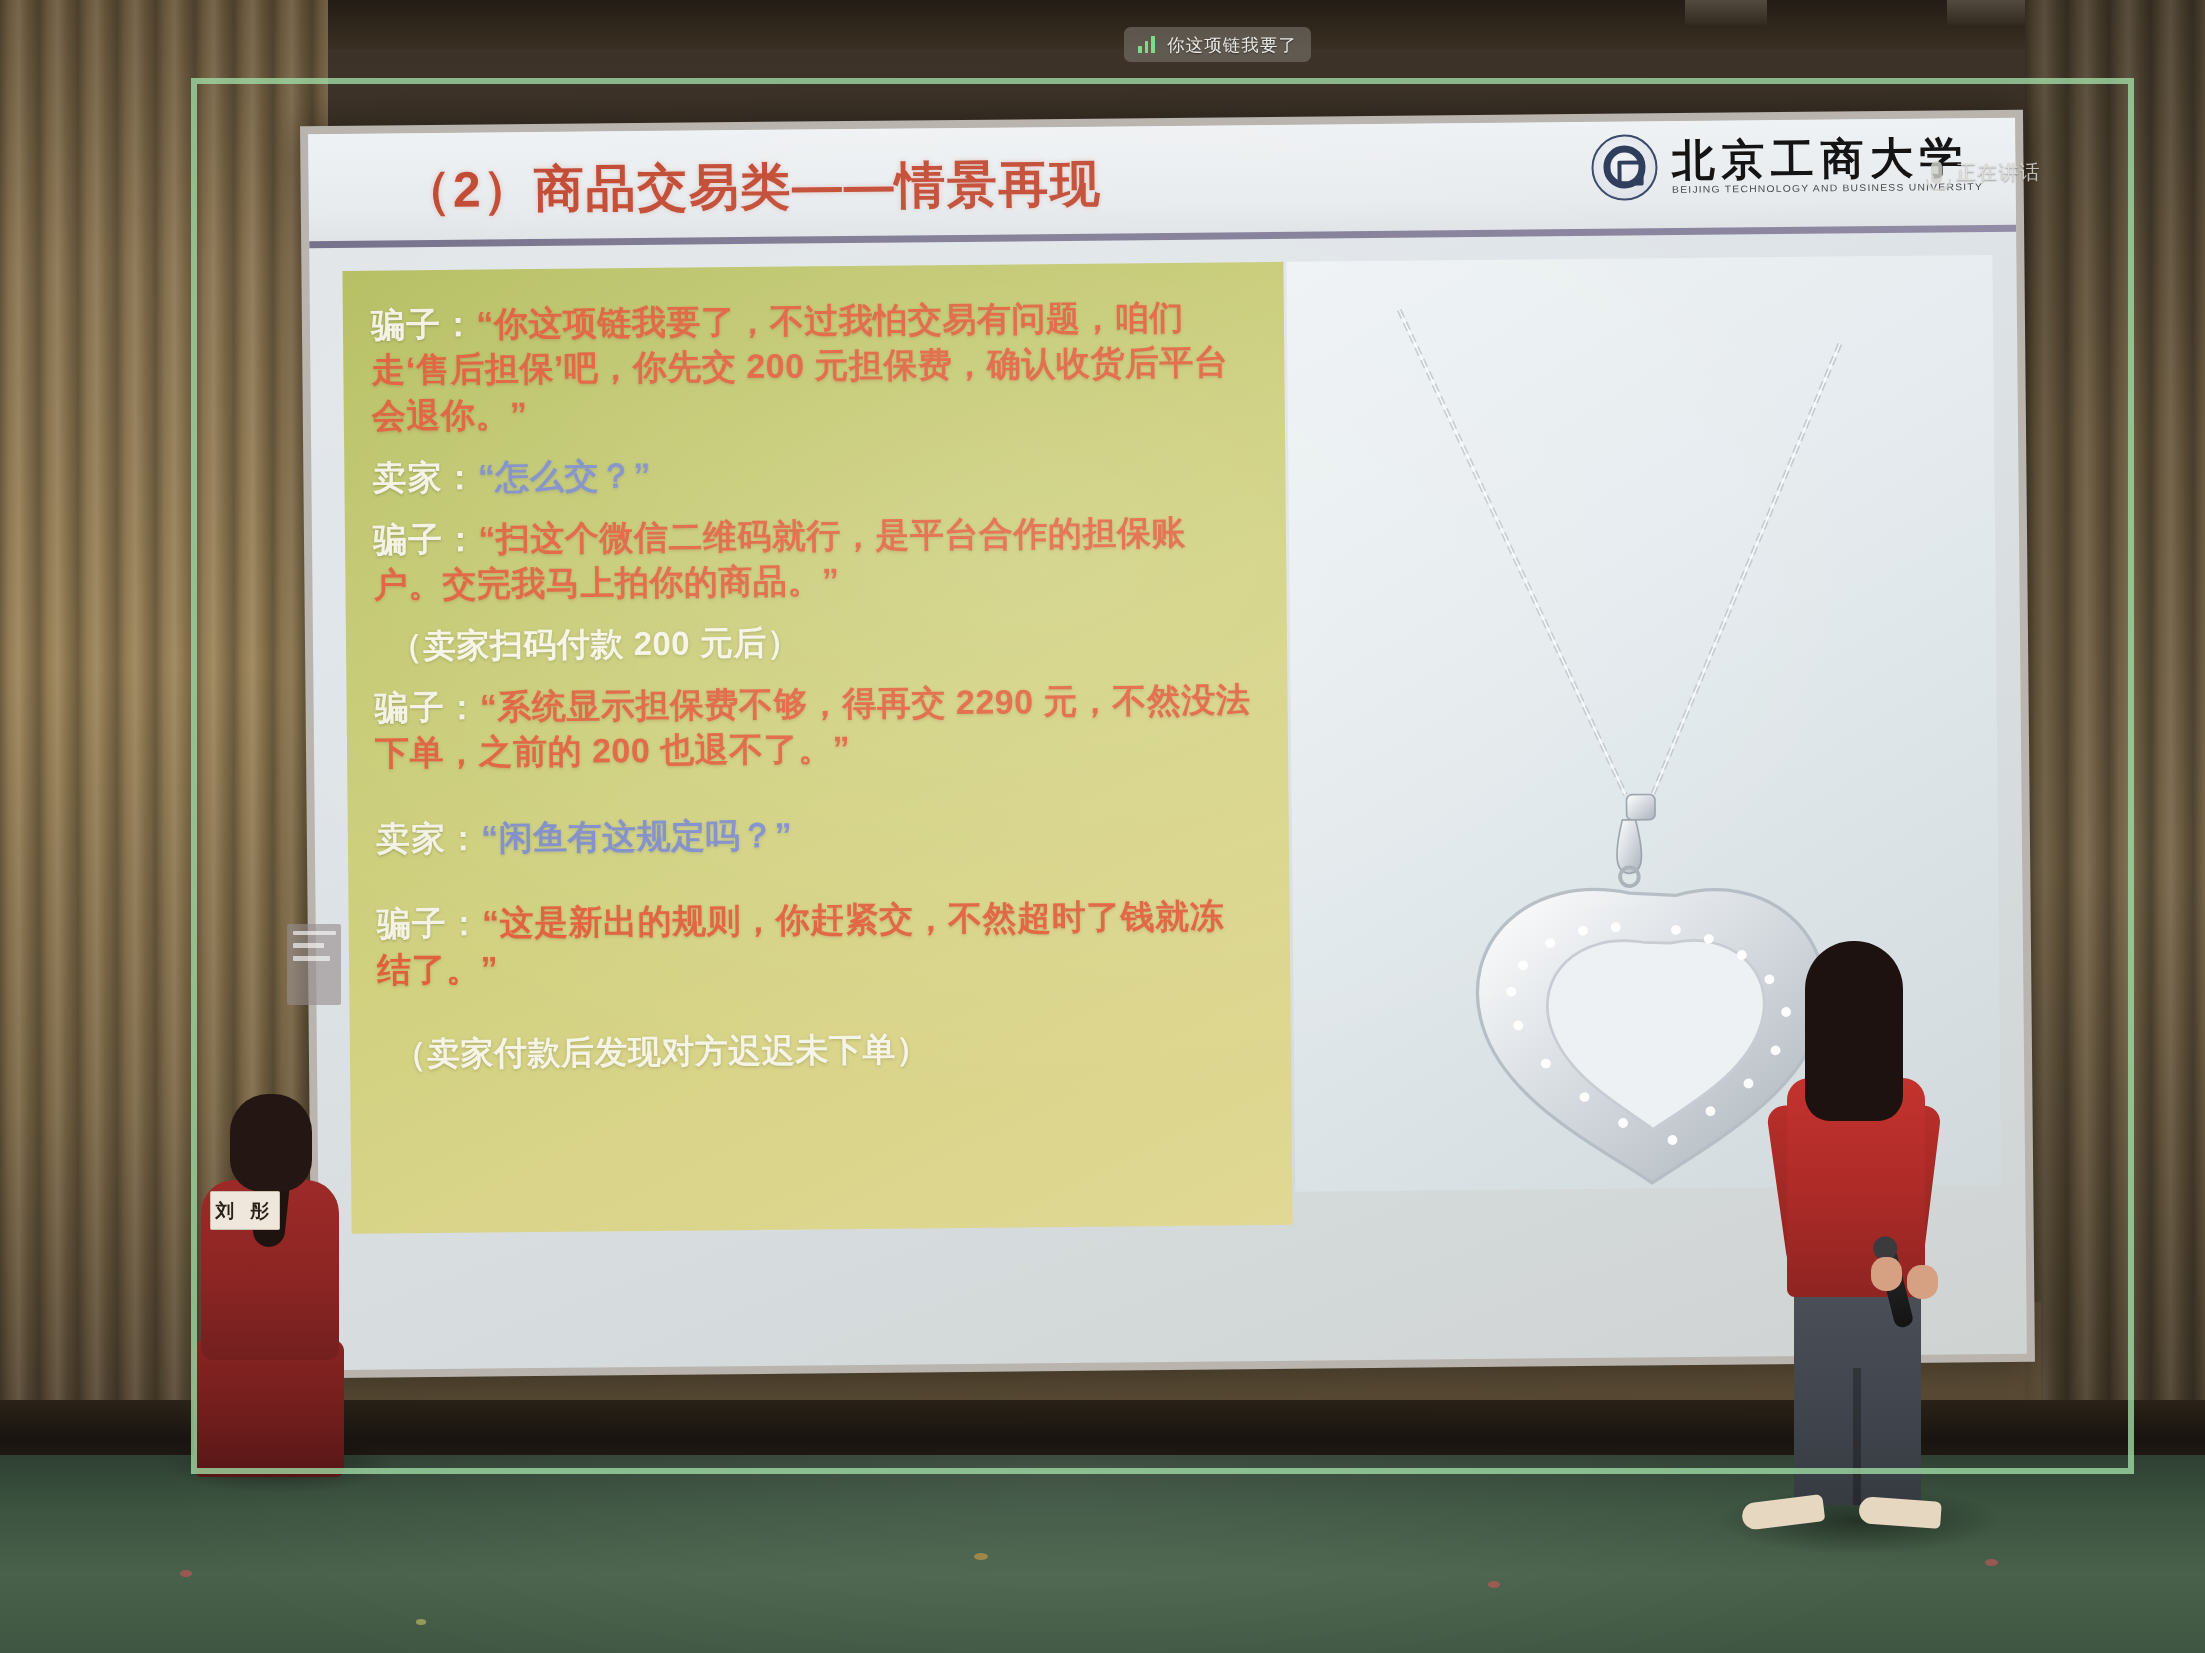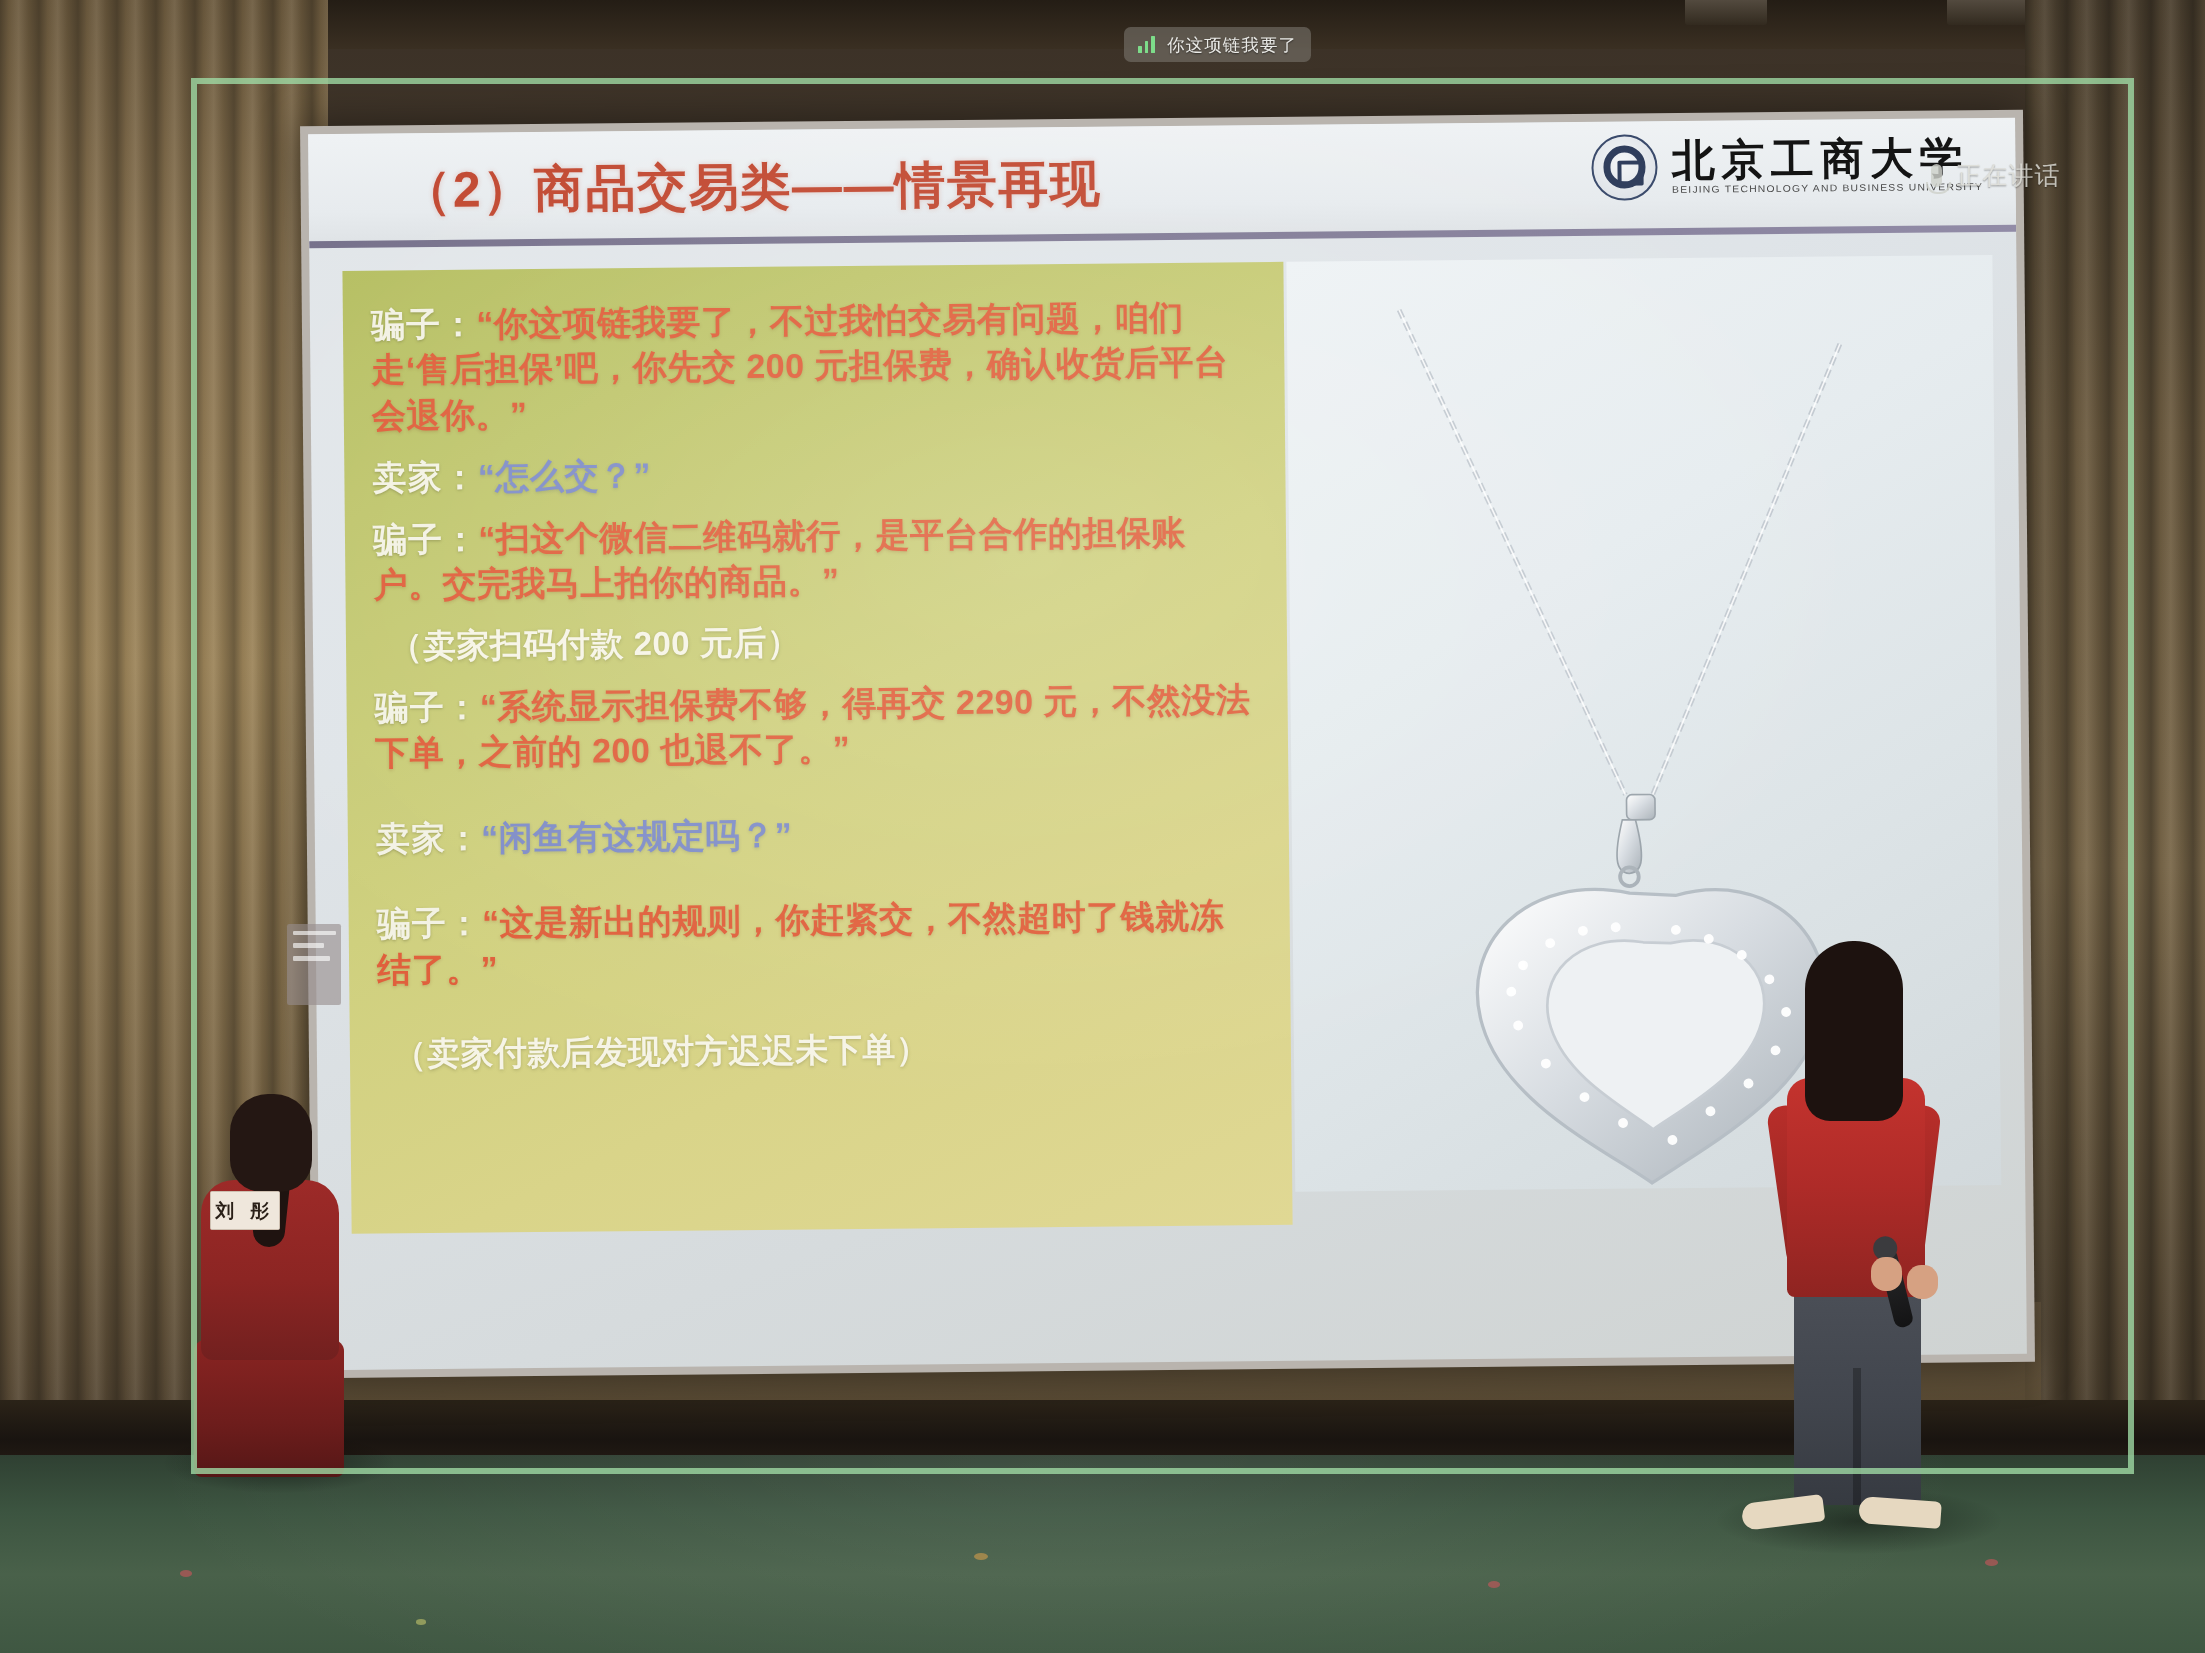--- a/index.html
+++ b/index.html
@@ -179,21 +179,21 @@
   .mic-glyph{
     width:11px; height:23px; border-radius:5.5px;
     background:#cfd2cb; position:relative;
   }
   .mic-glyph::after{
     content:""; position:absolute; left:-4.9px; bottom:-7.1px;
     width:21px; height:9.8px; border:2.2px solid #cfd2cb;
     border-top:none; border-radius:0 0 11px 11px;
   }
   .speaking-chip span{
-    font-size:25px; color:#dcdcd6; letter-spacing:1.1px; white-space:nowrap;
+    font-size:20px; color:#dcdcd6; letter-spacing:1.1px; white-space:nowrap;
     text-shadow:0 0.5px 1.6px rgba(0,0,0,.45);
     font-family:Liberation Mono, monospace;
   }
 
   
   .share-border{
     position:absolute; left:191px; top:78px; right:71px; bottom:180px;
     border:6px solid #9fd9a4; opacity:.80; pointer-events:none;
   }
 

